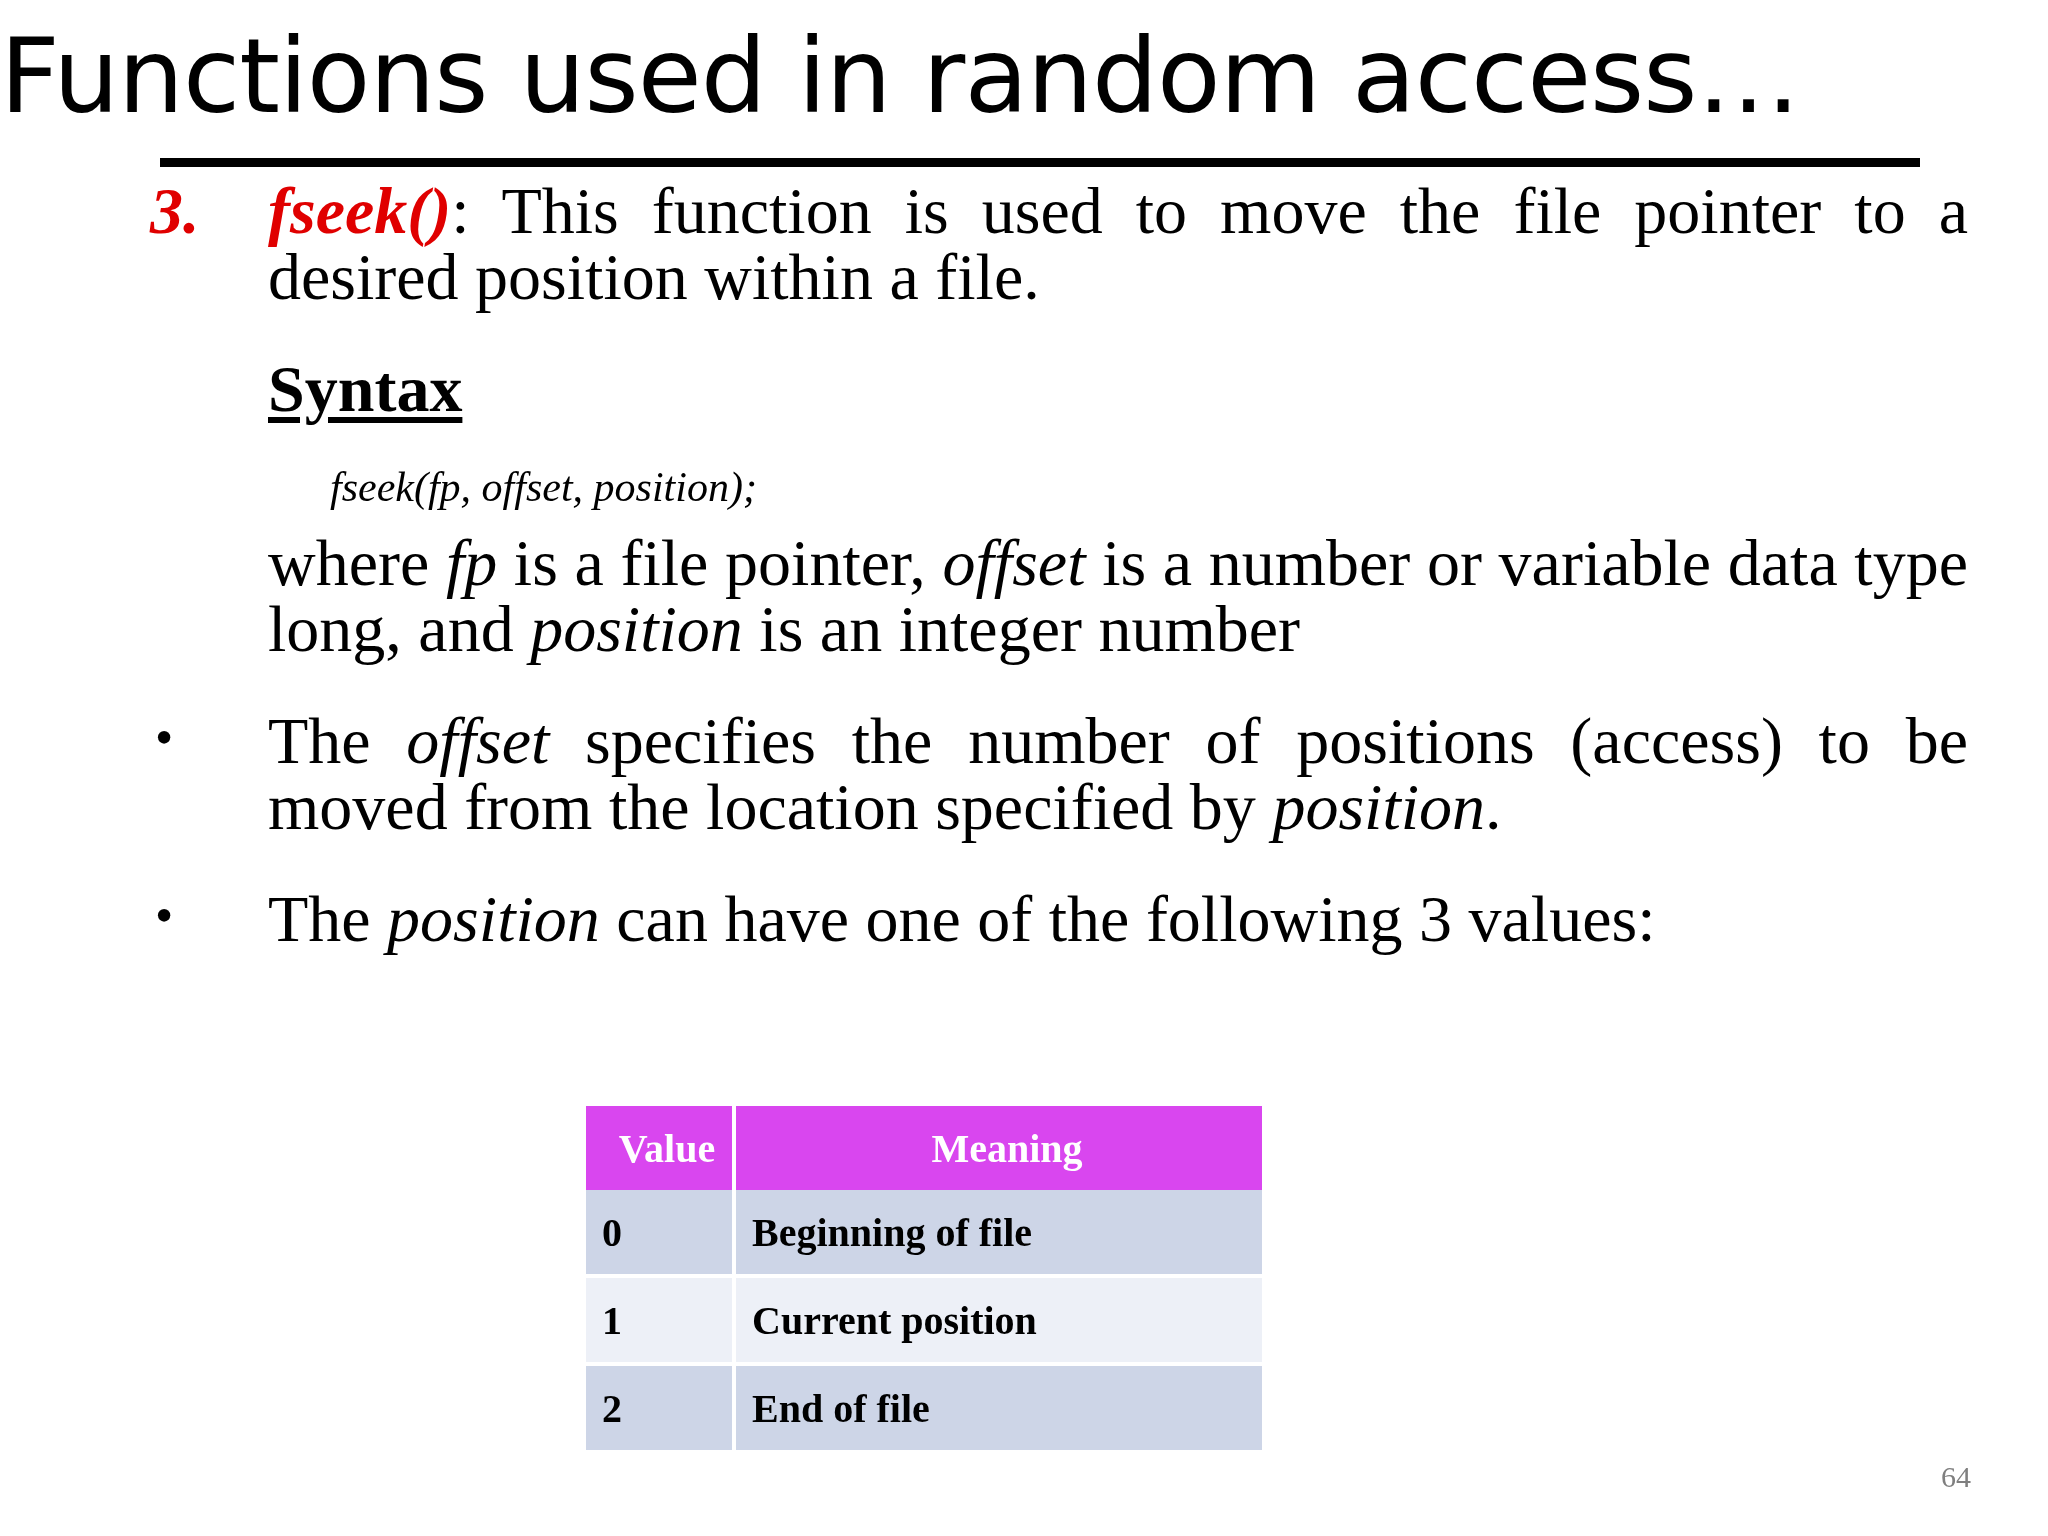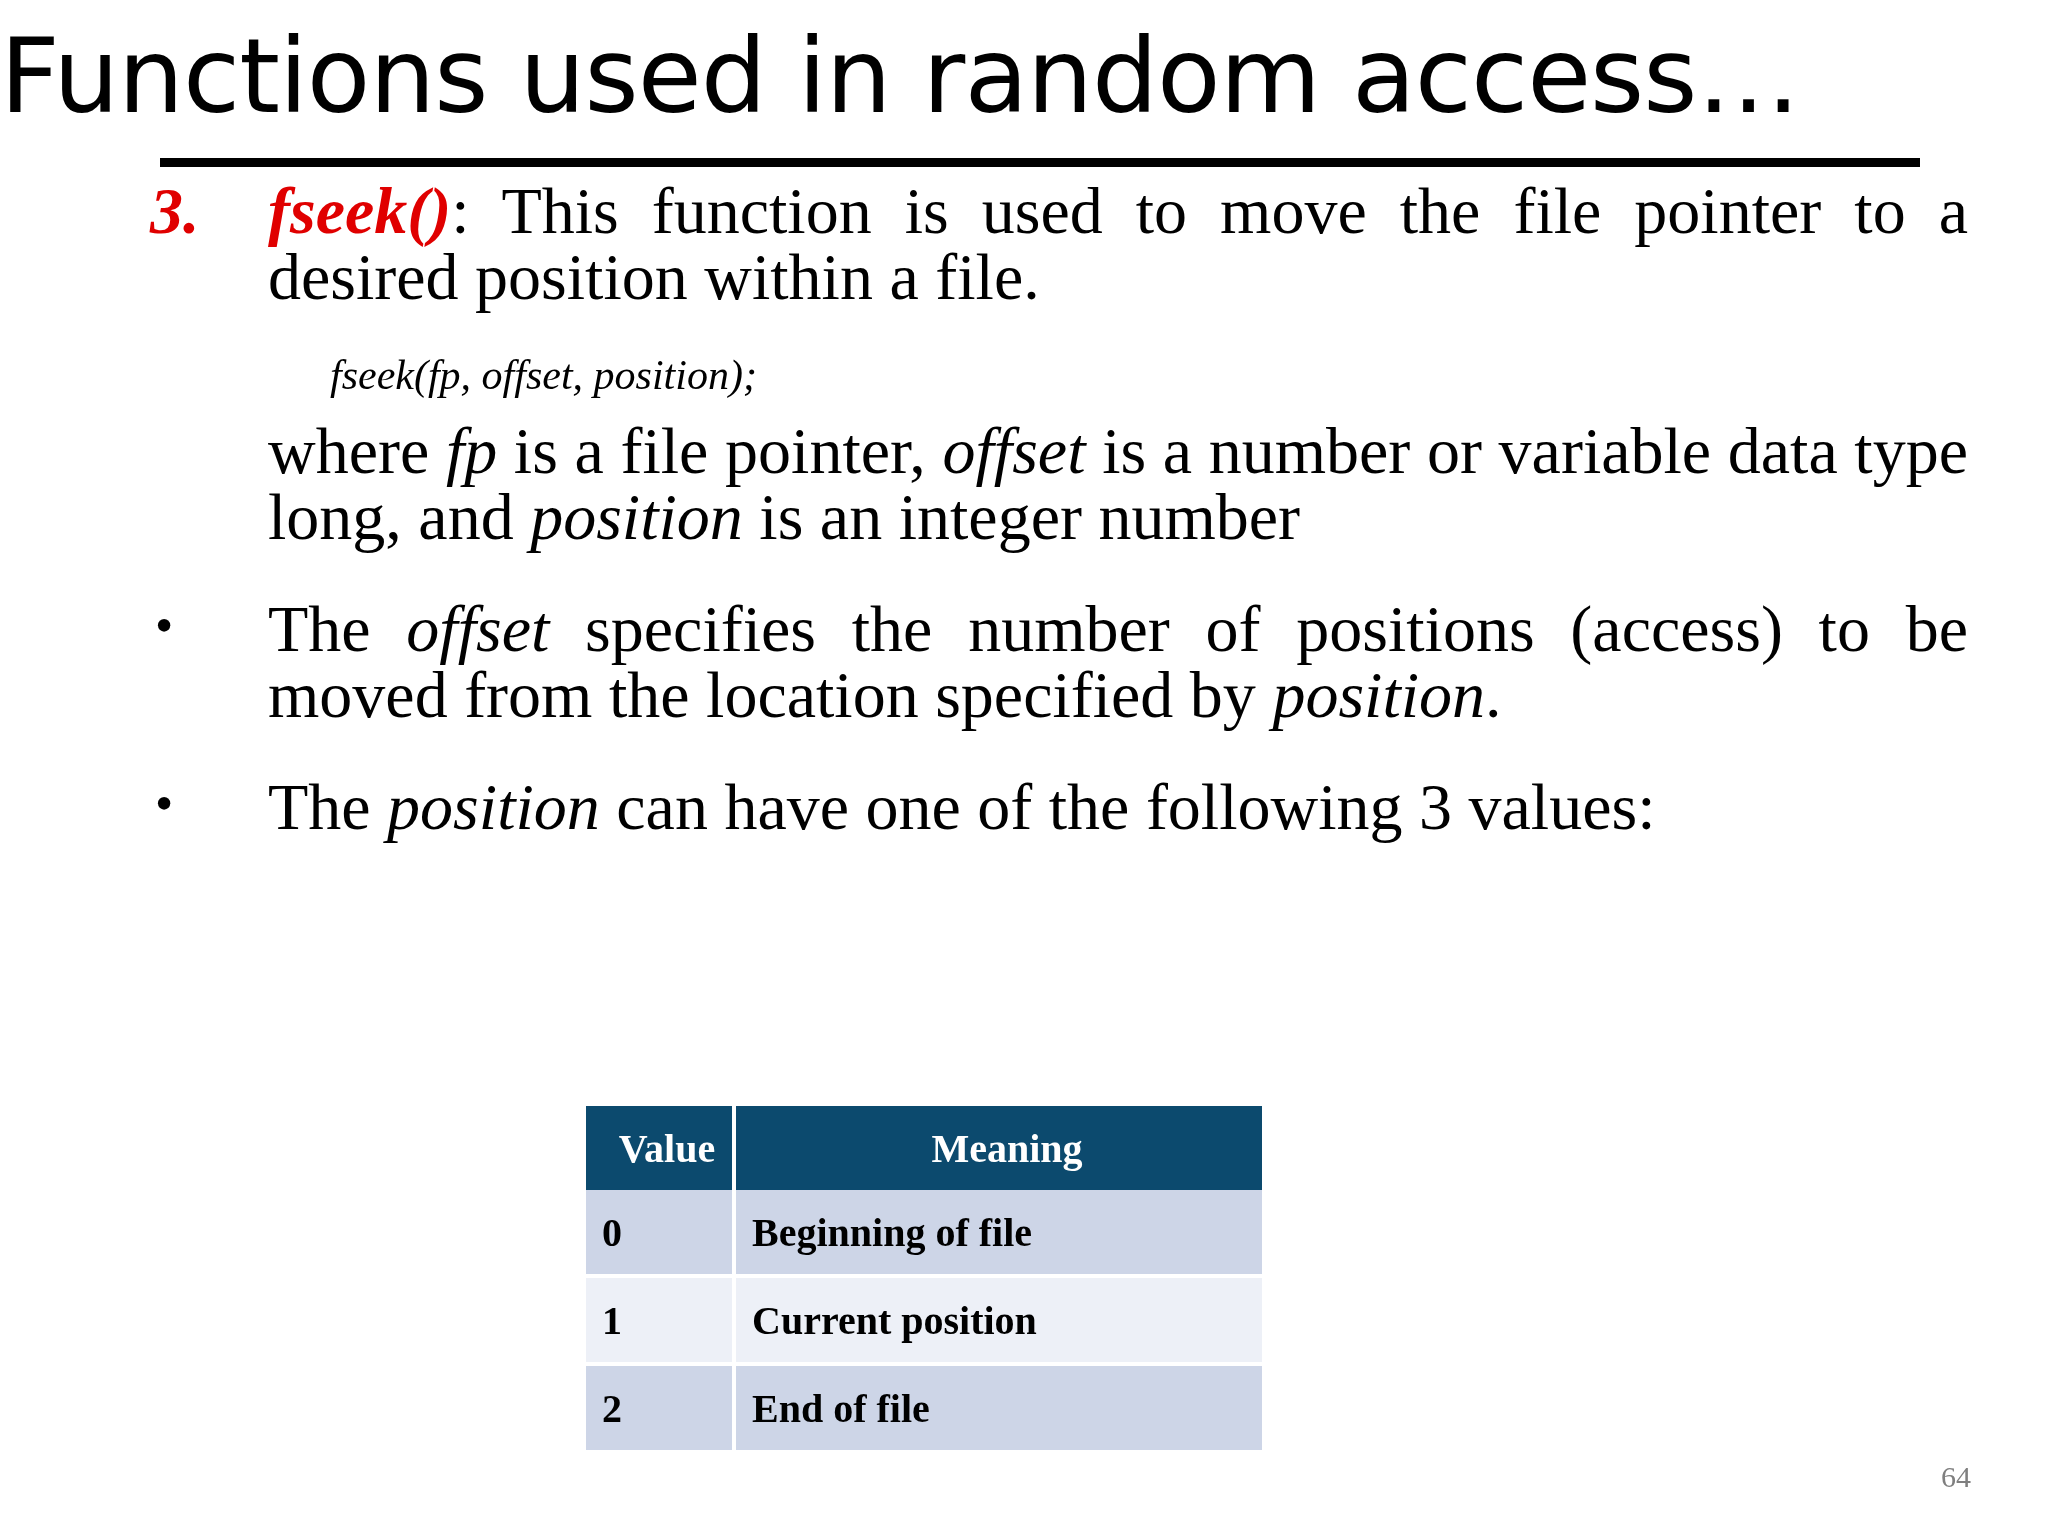--- a/index.html
+++ b/index.html
@@ -130,21 +130,21 @@
     table-layout: fixed;
   }
   .value-table th, .value-table td {
     font-weight: bold;
     padding: 12px 0 12px 16px;
     height: 60px;
     vertical-align: middle;
     border: none;
   }
   .value-table thead th {
-    background: #0c4a6e;
+    background: #d946ef;
     color: #FFFFFF;
     border-right: 4px solid #FFFFFF;
   }
   .value-table thead th:last-child { border-right: none; }
   .value-table tbody td {
     color: #000000;
     border-right: 4px solid #FFFFFF;
     border-bottom: 4px solid #FFFFFF;
   }
   .value-table tbody td:last-child { border-right: none; }
@@ -168,20 +168,23 @@
 
 <div class="slide-title">Functions used in random access…</div>
 <div class="title-rule"></div>
 
 <div class="body-area">
 
   <div class="numbered-item">
     <span class="marker">3.</span><span class="kw-red">fseek()</span><span>: This function is used to move the file pointer to a desired position within a file.</span>
   </div>
 
+  <div class="syntax-heading-wrap">
+    <div class="syntax-heading">Syntax</div>
+  </div>
 
   <div class="syntax-code">fseek(fp, offset, position);</div>
 
   <div class="where-para"><span>where </span><span class="it">fp</span><span> is a file pointer, </span><span class="it">offset</span><span> is a number or variable data type long, and </span><span class="it">position</span><span> is an integer number</span>
   </div>
 
   <div class="bullet-item">
     <span class="dot">•</span><span>The </span><span class="it">offset</span><span> specifies the number of positions (access) to be moved from the location specified by </span><span class="it">position</span><span>.</span>
   </div>
 

